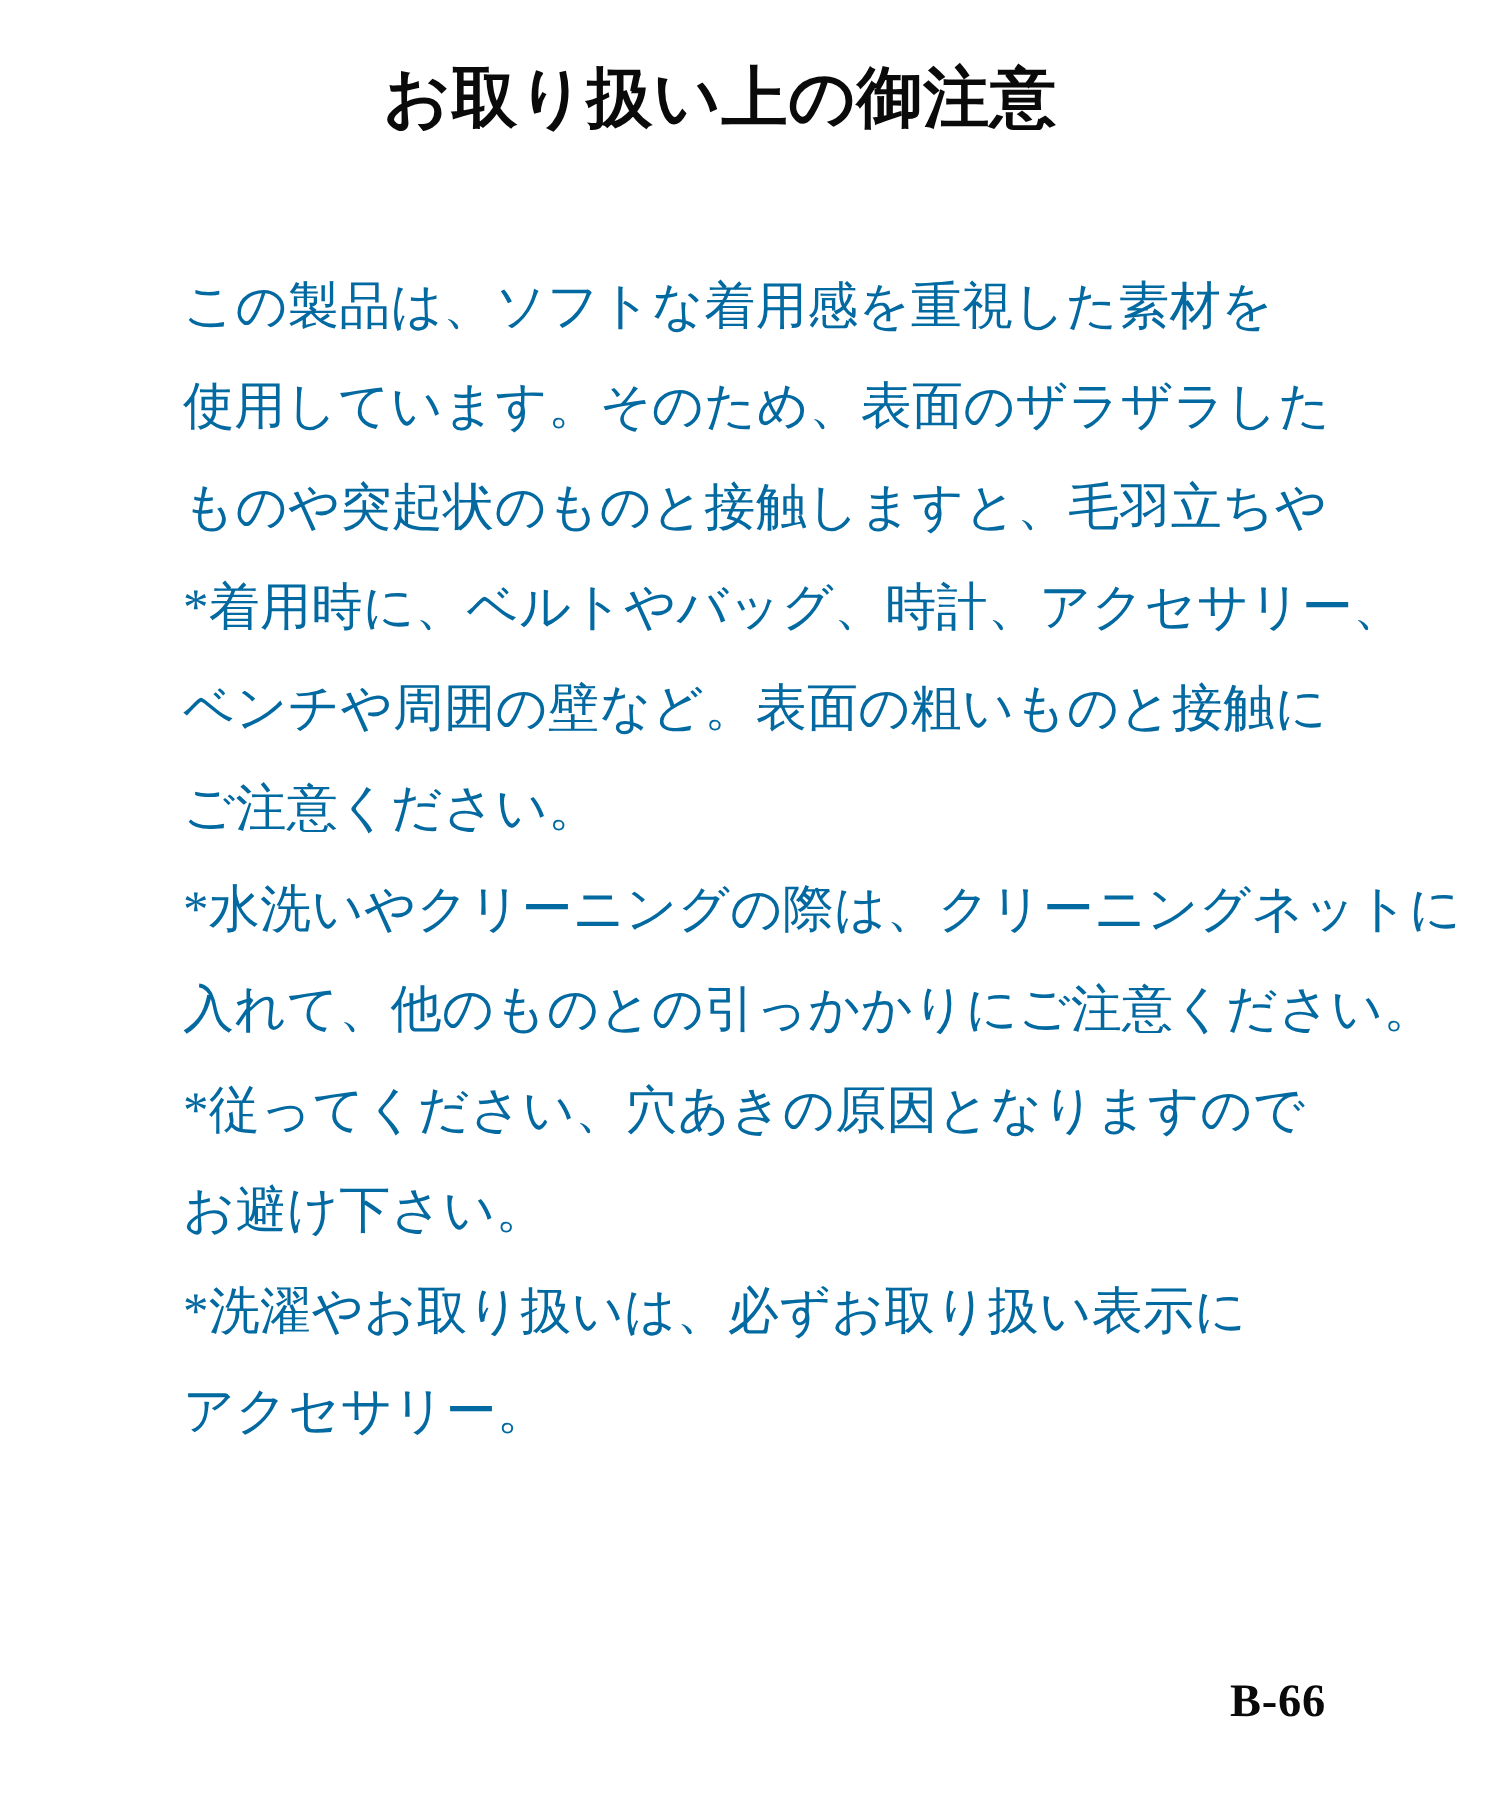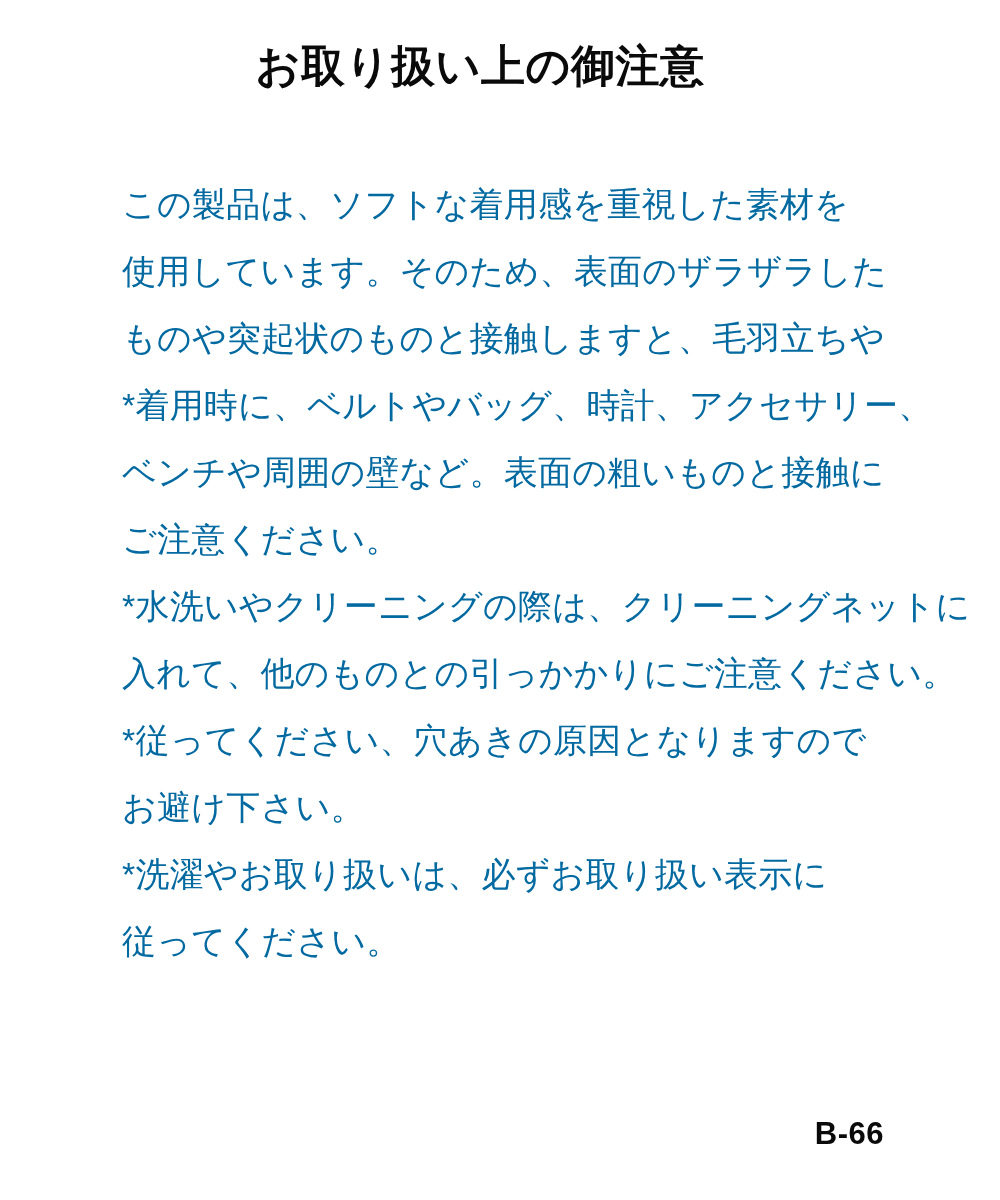--- a/index.html
+++ b/index.html
@@ -16,20 +16,21 @@
     overflow: hidden;
   }
   .page {
     width: 960px;
     height: 1200px;
     box-sizing: border-box;
     padding: 30px 60px 20px 60px;
     display: flex;
     flex-direction: column;
     position: relative;
+    font-family: Liberation Serif, serif;
   }
   .doc-title {
     text-align: center;
     font-size: 44px;
     font-weight: 700;
     letter-spacing: 0.5px;
     line-height: 1.2;
     margin: 10px 0 0 0;
     color: #0a0a0a;
   }
@@ -70,20 +71,20 @@
     <div class="body-line">使用しています。そのため、表面のザラザラした</div>
     <div class="body-line">ものや突起状のものと接触しますと、毛羽立ちや</div>
     <div class="body-line">*着用時に、ベルトやバッグ、時計、アクセサリー、</div>
     <div class="body-line">ベンチや周囲の壁など。表面の粗いものと接触に</div>
     <div class="body-line">ご注意ください。</div>
     <div class="body-line">*水洗いやクリーニングの際は、クリーニングネットに</div>
     <div class="body-line">入れて、他のものとの引っかかりにご注意ください。</div>
     <div class="body-line">*従ってください、穴あきの原因となりますので</div>
     <div class="body-line">お避け下さい。</div>
     <div class="body-line">*洗濯やお取り扱いは、必ずお取り扱い表示に</div>
-    <div class="body-line">従ってください。</div>
+    <div class="body-line">アクセサリー。</div>
   </div>
 
   <div class="code-wrap">
     <span class="doc-code">B-66</span>
   </div>
 
 </div>
 
 </body></html>

